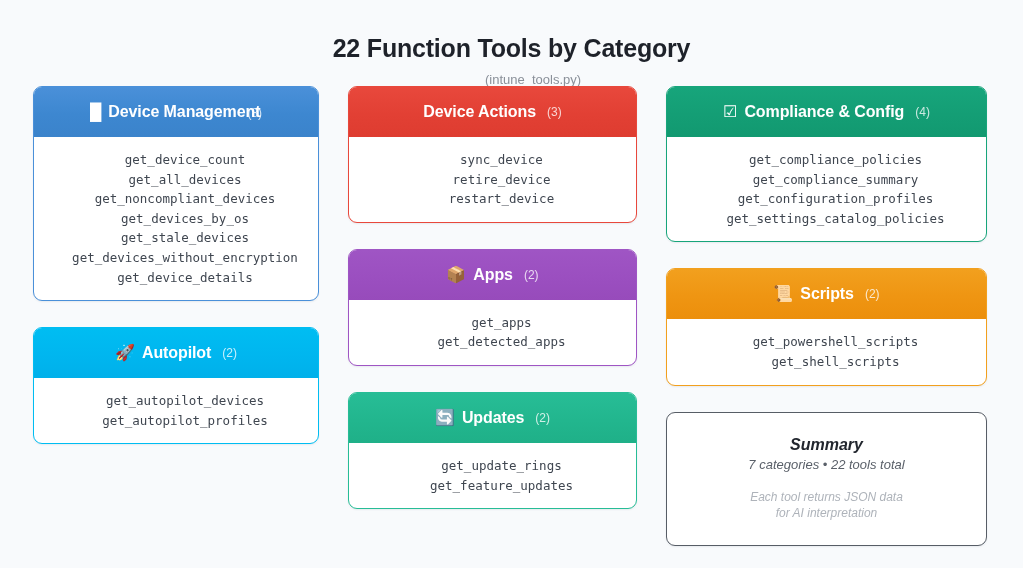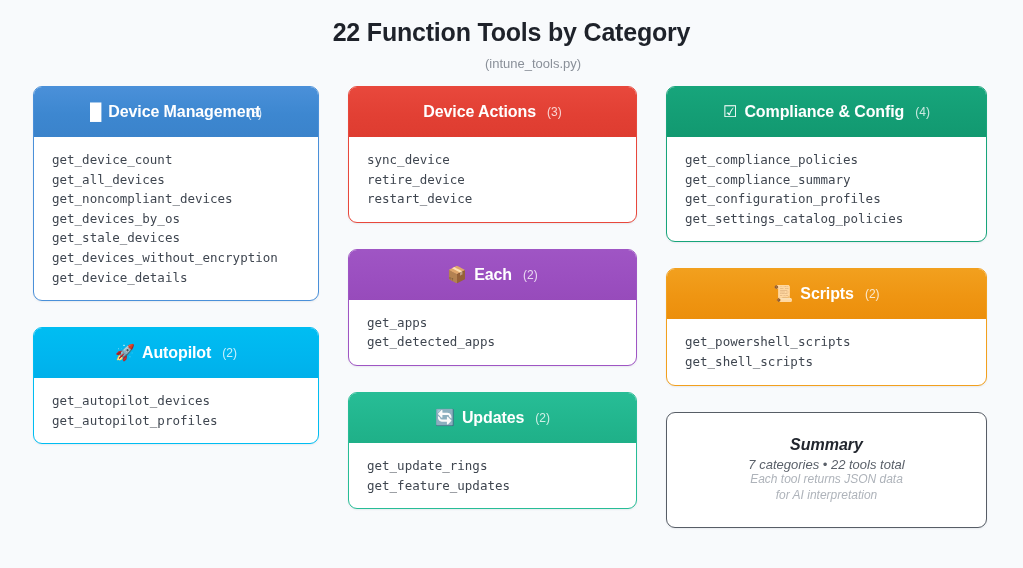--- a/index.html
+++ b/index.html
@@ -16,21 +16,21 @@
   .page {
     position: relative;
     width: 1023px;
     height: 568px;
     box-sizing: border-box;
   }
 
   
   .page-header {
     text-align: center;
-    padding-top: 16px;
+    padding-top: 32px;
   }
   .page-title {
     font-size: 25px;
     font-weight: bold;
     color: #1e222a;
     letter-spacing: -0.2px;
     margin: 0;
     line-height: 1.3;
   }
   .page-subtitle {
@@ -114,20 +114,21 @@
     list-style: none;
     margin: 0;
     padding: 0 0 0 18px;
   }
   .tool-item {
     font-family: "DejaVu Sans Mono", "Liberation Mono", monospace;
     font-size: 12.5px;
     color: #3f4650;
     line-height: 19.6px;
     white-space: nowrap;
+    text-align: center;
   }
 
   
   .hdr-blue    { background: linear-gradient(180deg,#4a90d9 0%,#3d87d0 55%,#3b83cb 100%); }
   .bd-blue     { border-color: #4a90d9; }
   .hdr-cyan    { background: linear-gradient(180deg,#00bdf2 0%,#00b6ef 55%,#00b0ea 100%); }
   .bd-cyan     { border-color: #00bdf2; }
   .hdr-red     { background: linear-gradient(180deg,#e8483c 0%,#e24034 55%,#de3c30 100%); }
   .bd-red      { border-color: #e8483c; }
   .hdr-purple  { background: linear-gradient(180deg,#9f55c4 0%,#9b4fc0 55%,#974bbb 100%); }
@@ -158,21 +159,21 @@
   }
   .summary-stats {
     font-size: 13px;
     color: #5a6069;
     margin-top: 3px;
     line-height: 1.2;
   }
   .summary-note {
     font-size: 12px;
     color: #aeb3ba;
-    margin-top: 0;
+    margin-top: 18px;
     line-height: 15.5px;
   }
   .summary-note-line { display: block; }
 </style>
 </head>
 <body>
 
 <div class="page">
 
   <div class="page-header">
@@ -231,21 +232,21 @@
               <li class="tool-item">sync_device</li>
               <li class="tool-item">retire_device</li>
               <li class="tool-item">restart_device</li>
             </ul>
           </div>
         </div>
         <div class="card bd-purple">
           <div class="card-header hdr-purple">
             <div class="hdr-inner">
               <span class="card-icon">📦</span>
-              <span class="card-title">Each</span>
+              <span class="card-title">Apps</span>
               <span class="card-count">(2)</span>
             </div>
           </div>
           <div class="card-body">
             <ul class="tool-list">
               <li class="tool-item">get_apps</li>
               <li class="tool-item">get_detected_apps</li>
             </ul>
           </div>
         </div>

